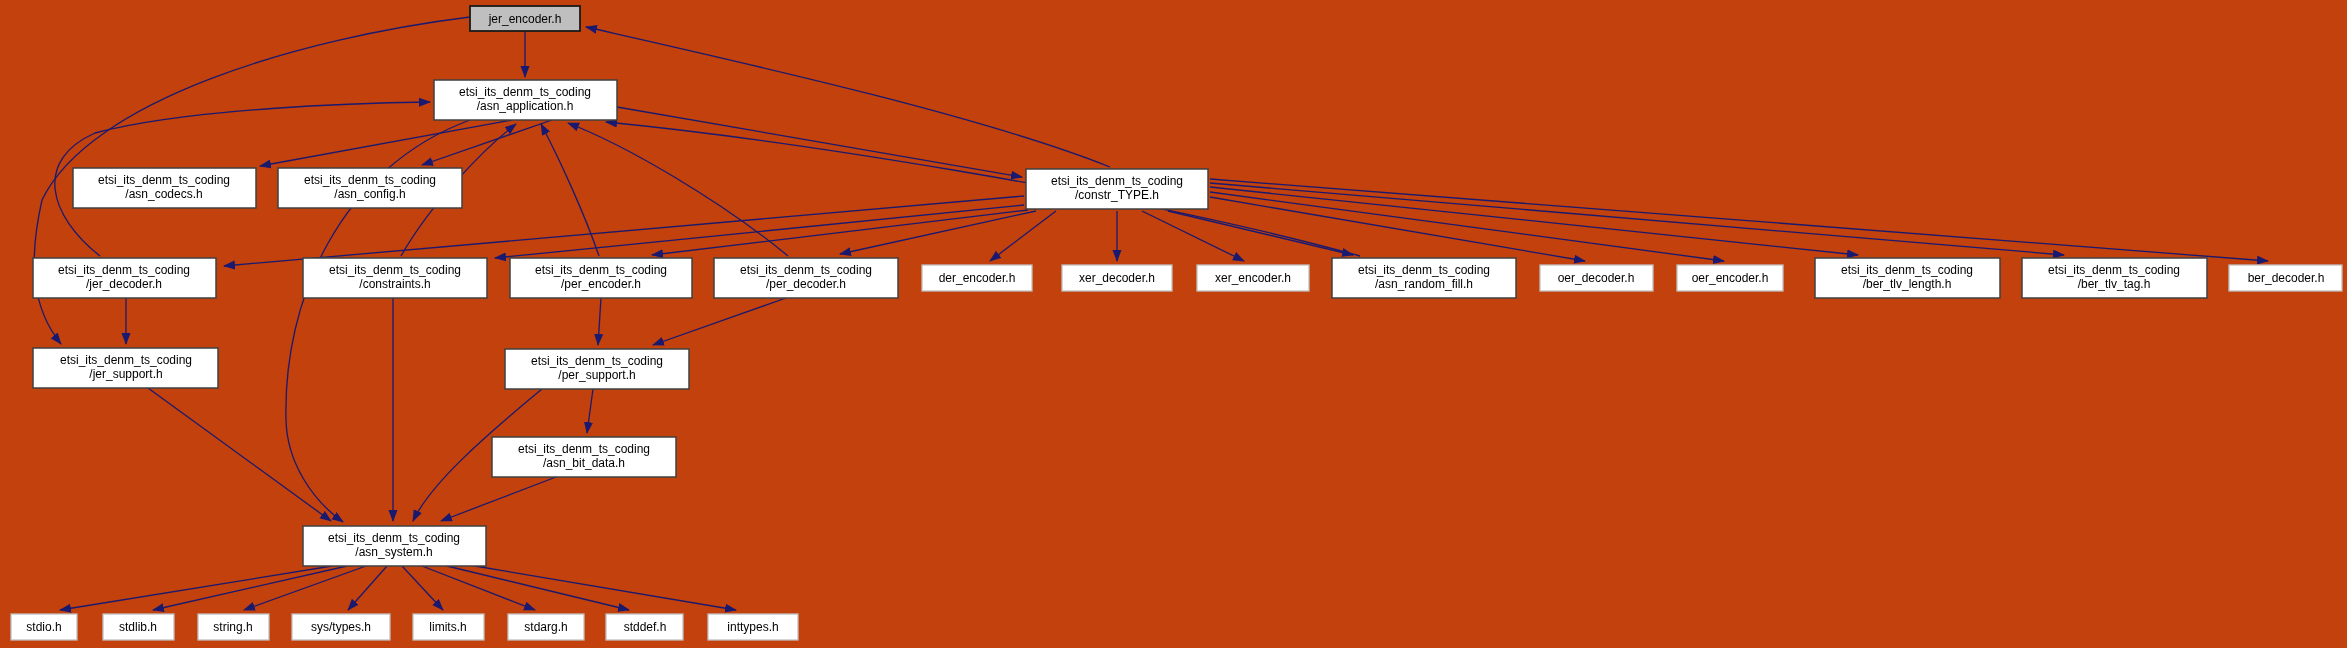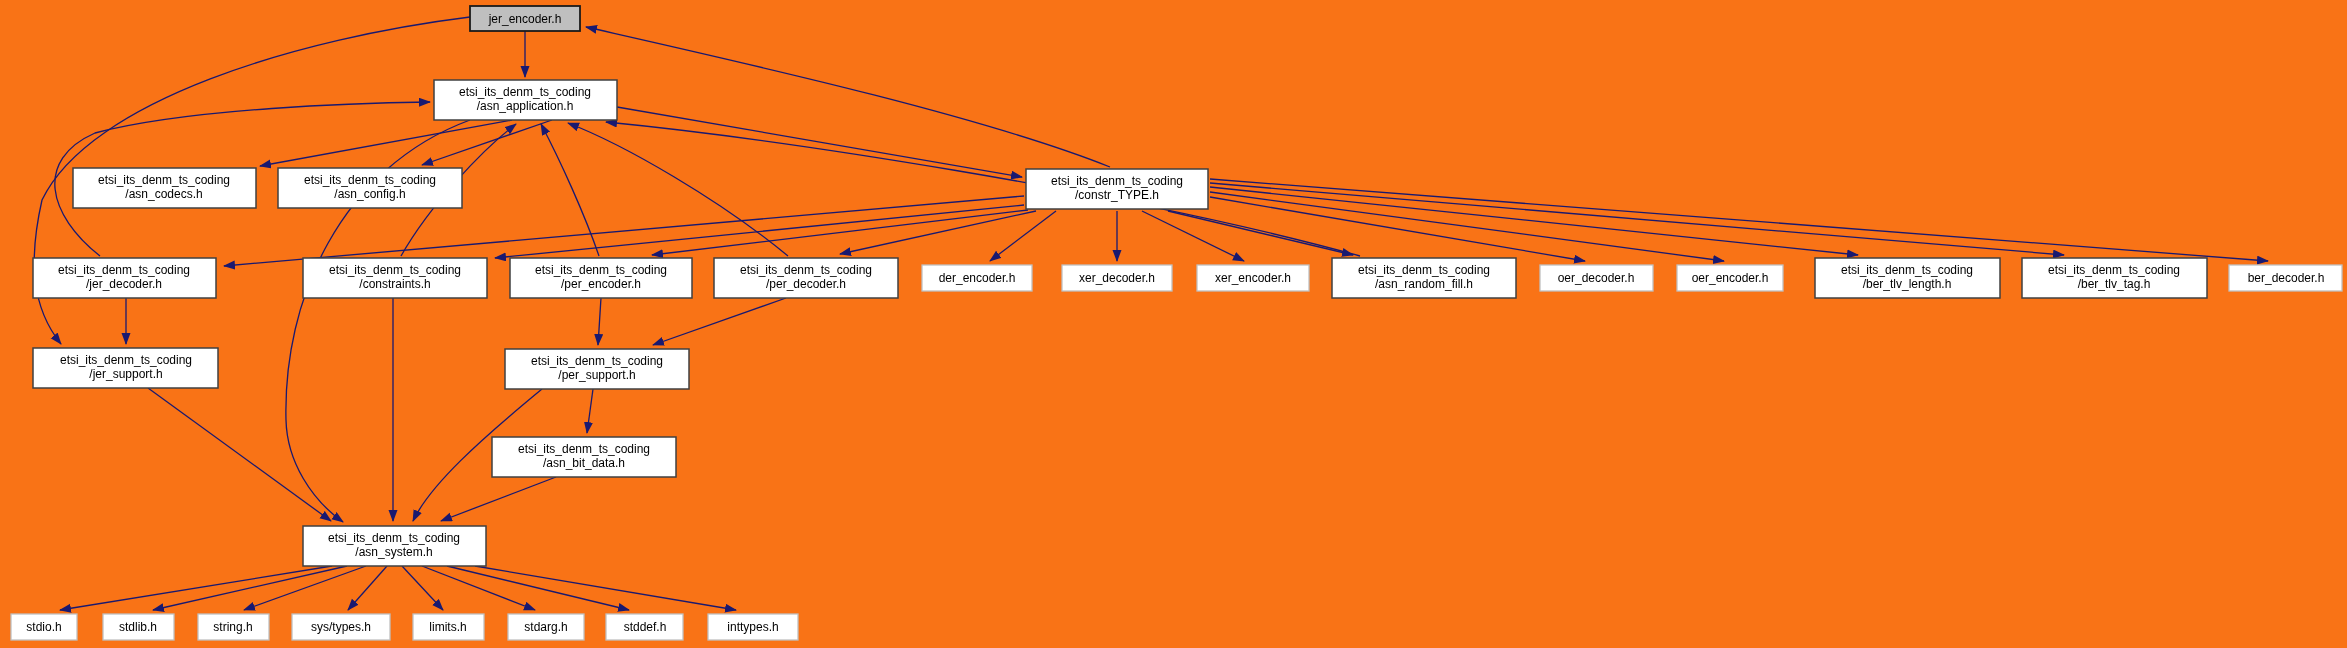--- a/index.html
+++ b/index.html
@@ -1,16 +1,16 @@
 <!DOCTYPE html>
 <html><head>
 <meta charset="utf-8">
 <style>
   html,body{margin:0;padding:0;background:#ffffff;}
-  .canvas{position:relative;width:2347px;height:648px;background:#f97316;
+  .canvas{position:relative;width:2347px;height:648px;background:#c2410c;
           font-family:"Liberation Sans","DejaVu Sans",sans-serif;}
   svg{display:block;}
   .edge{stroke:#191970;stroke-width:1.3;fill:none;}
   .node-box{fill:#ffffff;stroke:#404040;stroke-width:1.5;}
   .node-box.root{fill:#bfbfbf;stroke:#1a1a1a;stroke-width:1.8;}
   .node-box.ext{fill:#ffffff;stroke:#c0c0c0;stroke-width:1.3;}
   .node-label{fill:#000000;font-size:12px;text-anchor:middle;}
 </style>
 </head>
 <body>

